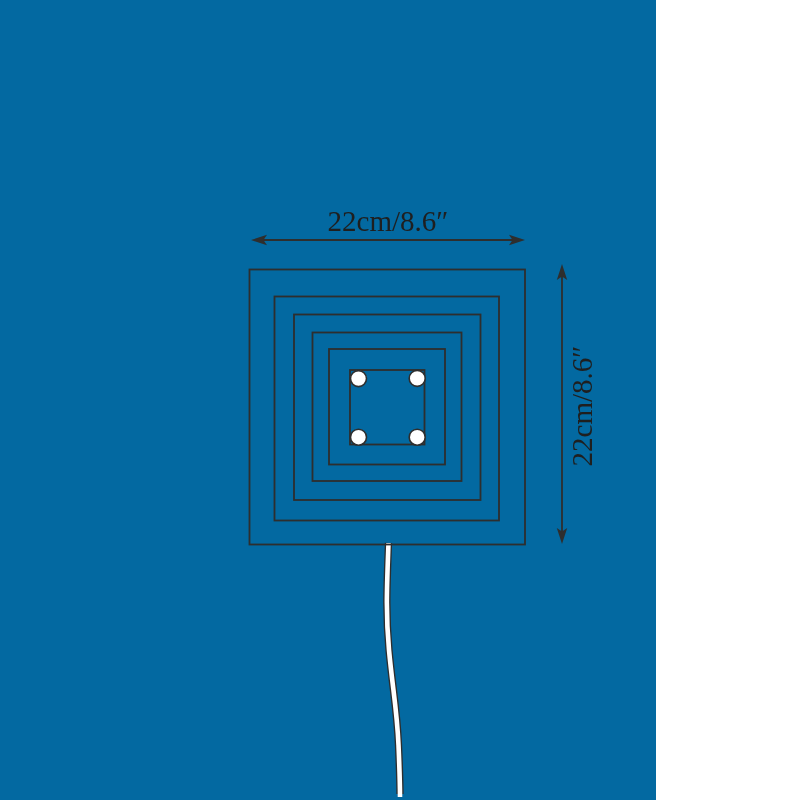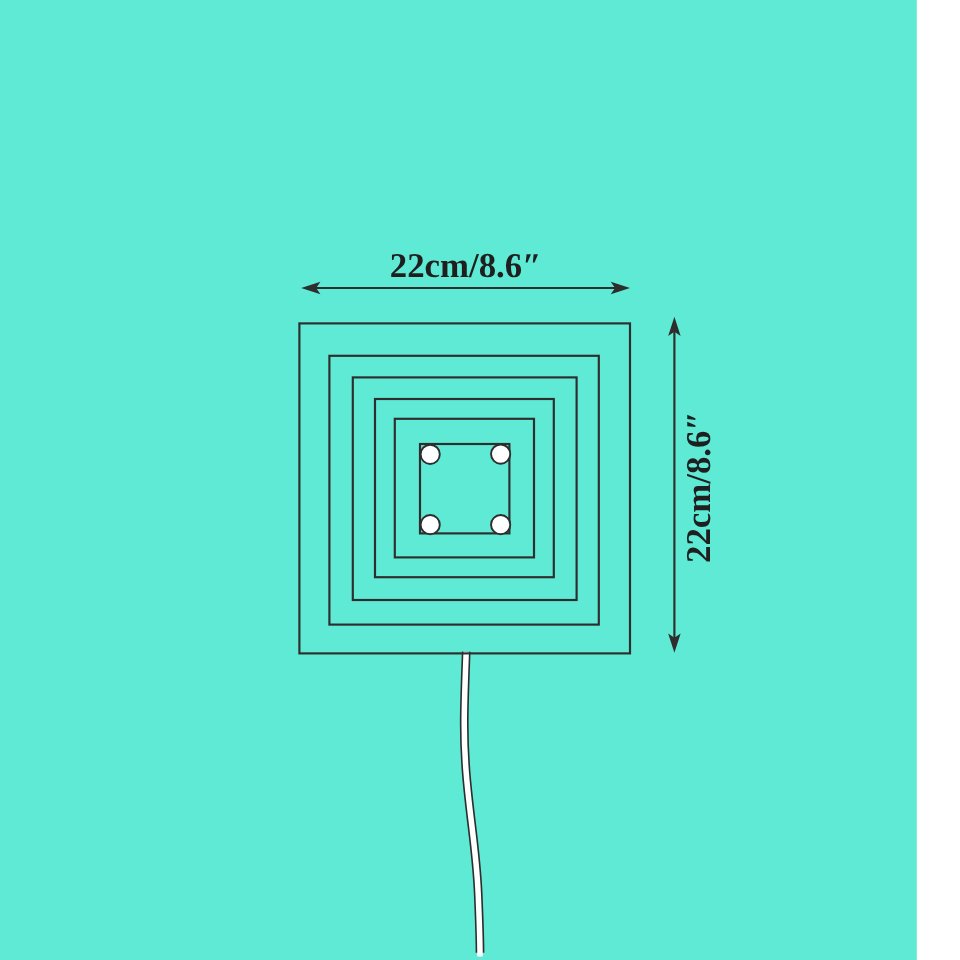--- a/index.html
+++ b/index.html
@@ -2,26 +2,25 @@
 <html><head>
 <meta charset="utf-8">
 <style>
   html, body {
     margin: 0;
     padding: 0;
     background: #ffffff;
   }
   .canvas {
     position: relative;
-    width: 764px;
+    width: 656px;
     height: 800px;
-    background: #5eead4;
+    background: #0369a1;
     overflow: hidden;
     font-family: "Liberation Serif", "DejaVu Serif", serif;
-    font-weight: bold;
   }
   svg { display: block; }
   .frame-line {
     fill: none;
     stroke: #2e2e2e;
     stroke-width: 1.8px;
   }
   .screw {
     fill: #ffffff;
     stroke: #2e2e2e;

